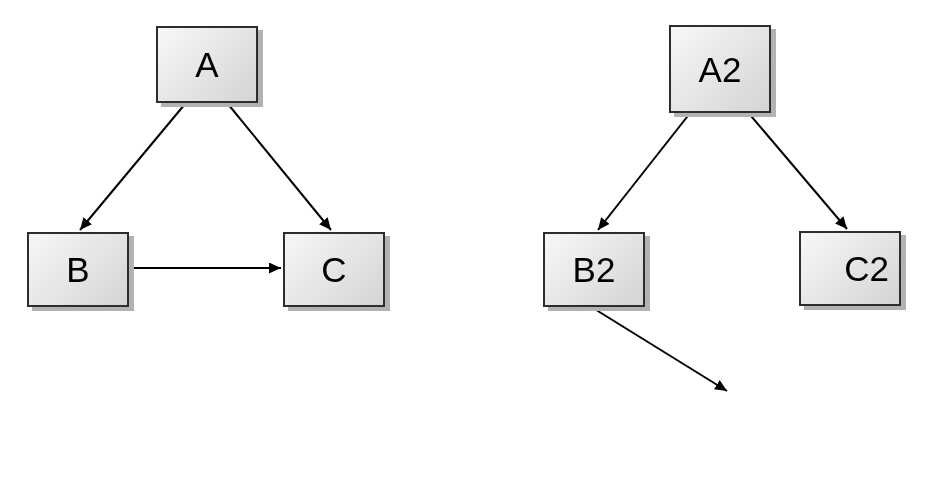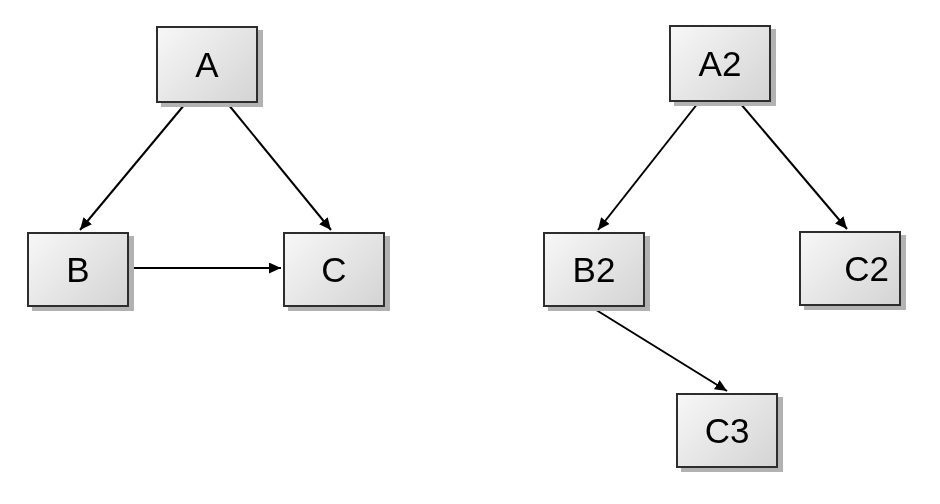--- a/index.html
+++ b/index.html
@@ -63,26 +63,23 @@
 
   <div class="node" style="left: 156px; top: 26px; width: 102px; height: 77px;">
     <span class="node-label">A</span>
   </div>
   <div class="node" style="left: 27px; top: 232px; width: 102px; height: 75px;">
     <span class="node-label">B</span>
   </div>
   <div class="node" style="left: 283px; top: 232px; width: 102px; height: 75px;">
     <span class="node-label">C</span>
   </div>
-  <div class="node" style="left: 669px; top: 25px; width: 102px; height: 77px;">
+  <div class="node" style="left: 669px; top: 25px; width: 102px; height: 88px;">
     <span class="node-label">A2</span>
   </div>
   <div class="node" style="left: 543px; top: 232px; width: 102px; height: 75px; text-align: center;">
     <span class="node-label">B2</span>
   </div>
   <div class="node" style="left: 799px; top: 231px; width: 102px; height: 75px; padding-left: 33px;">
     <span class="node-label">C2</span>
   </div>
-  <div class="node" style="left: 676px; top: 393px; width: 102px; height: 75px;">
-    <span class="node-label">C3</span>
-  </div>
 
 </div>
 
 </body></html>

